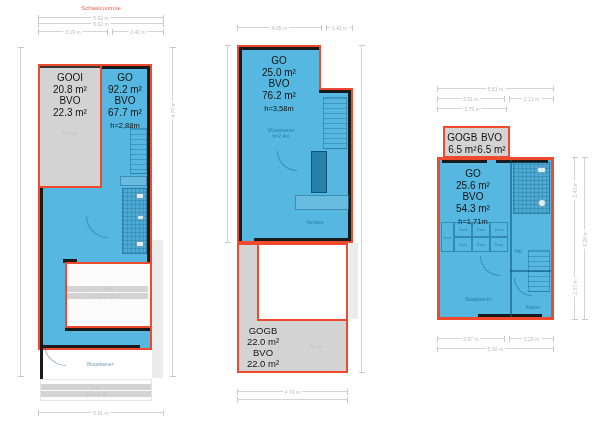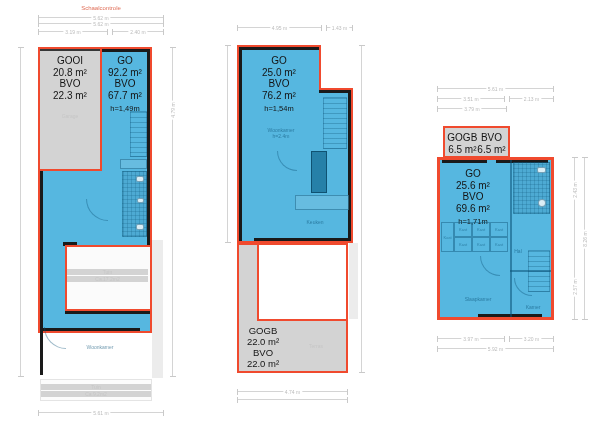--- a/index.html
+++ b/index.html
@@ -62,21 +62,21 @@
   </div>
   <div class="dim" style="left:38px;top:31px;width:70px">
     <span class="dl">3.19 m</span>
   </div>
   <div class="dim" style="left:112px;top:31px;width:52px">
     <span class="dl">2.40 m</span>
   </div>
 
   <div class="dimv" style="left:20px;top:47px;height:330px"></div>
 
-  <div class="plan" style="left:38px;top:47px;width:114px;height:286px">
+  <div class="plan" style="left:38px;top:64px;width:114px;height:286px">
 
     <div class="abs grey" style="left:0;top:0;width:62px;height:122px;border-right:2px solid #f04a2e;border-bottom:2px solid #f04a2e;box-shadow:inset 0 2px 0 rgba(26,26,26,.85)">
       <div class="area-label" style="left:0;top:6px;width:60px">
         <span>GOOI</span>
         <span>20.8 m²</span>
         <span>BVO</span>
         <span>22.3 m²</span>
       </div>
       <div class="tiny grey" style="left:0;top:64px;width:60px">Garage</div>
     </div>
@@ -86,21 +86,21 @@
     <div class="wall" style="left:0;top:122px;width:3px;height:204px"></div>
     <div class="wall" style="left:0;bottom:0;width:100px;height:3px"></div>
     <div class="wall" style="left:23px;top:193px;width:14px;height:4px"></div>
     <div class="wall" style="left:25px;top:262px;width:85px;height:3px"></div>
 
     <div class="area-label" style="left:62px;top:6px;width:46px">
       <span>GO</span>
       <span>92.2 m²</span>
       <span>BVO</span>
       <span>67.7 m²</span>
-      <span class="h">h=1,49m</span>
+      <span class="h">h=2,88m</span>
     </div>
 
     <div class="stairs" style="left:90px;top:62px;width:17px;height:46px"></div>
     <div class="counter" style="left:80px;top:110px;width:27px;height:10px"></div>
     <div class="tiles" style="left:82px;top:122px;width:25px;height:66px">
       <div class="fixture" style="right:2px;top:4px;width:8px;height:6px"></div>
       <div class="fixture" style="right:2px;top:26px;width:7px;height:5px"></div>
       <div class="fixture" style="right:2px;bottom:6px;width:8px;height:6px"></div>
     </div>
     <div class="arc" style="left:46px;top:150px;width:22px;height:22px"></div>
@@ -145,21 +145,21 @@
     <div class="wall" style="left:15px;bottom:0;width:97px;height:3px"></div>
 
     <div class="abs" style="right:-2px;top:-2px;width:34px;height:45px;background:#fff;border-left:2px solid #f04a2e;border-bottom:2px solid #f04a2e"></div>
     <div class="wall" style="right:0;top:43px;width:32px;height:3px"></div>
 
     <div class="area-label" style="left:4px;top:8px;width:72px">
       <span>GO</span>
       <span>25.0 m²</span>
       <span>BVO</span>
       <span>76.2 m²</span>
-      <span class="h">h=1,54m</span>
+      <span class="h">h=3,58m</span>
     </div>
 
     <div class="tiny" style="left:12px;top:80px;width:60px">Woonkamer</div>
     <div class="tiny" style="left:12px;top:86px;width:60px">h=2.4m</div>
 
     <div class="stairs" style="left:84px;top:50px;width:24px;height:52px"></div>
     <div class="darkunit" style="left:72px;top:104px;width:16px;height:42px"></div>
     <div class="counter" style="left:56px;top:148px;width:54px;height:15px"></div>
     <div class="tiny" style="left:46px;top:172px;width:60px">Keuken</div>
     <div class="arc" style="left:38px;top:104px;width:20px;height:20px"></div>
@@ -219,21 +219,21 @@
 
     <div class="tiles" style="left:73px;top:2px;width:37px;height:52px">
       <div class="fixture" style="right:3px;top:4px;width:9px;height:6px"></div>
       <div class="fixture" style="right:3px;bottom:6px;width:8px;height:8px;border-radius:50%"></div>
     </div>
 
     <div class="area-label" style="left:2px;top:8px;width:62px">
       <span>GO</span>
       <span>25.6 m²</span>
       <span>BVO</span>
-      <span>69.6 m²</span>
+      <span>54.3 m²</span>
       <span class="h">h=1,71m</span>
     </div>
 
     <div class="abs cell" style="left:1px;top:62px;width:13px;height:30px">
         <span>Kast</span>
       </div>
     <div class="abs" style="left:14px;top:62px;width:54px;height:30px;display:grid;grid-template-columns:repeat(3,1fr);grid-template-rows:repeat(2,1fr)">
       <div class="cell">
           <span>Kast</span>
         </div>

